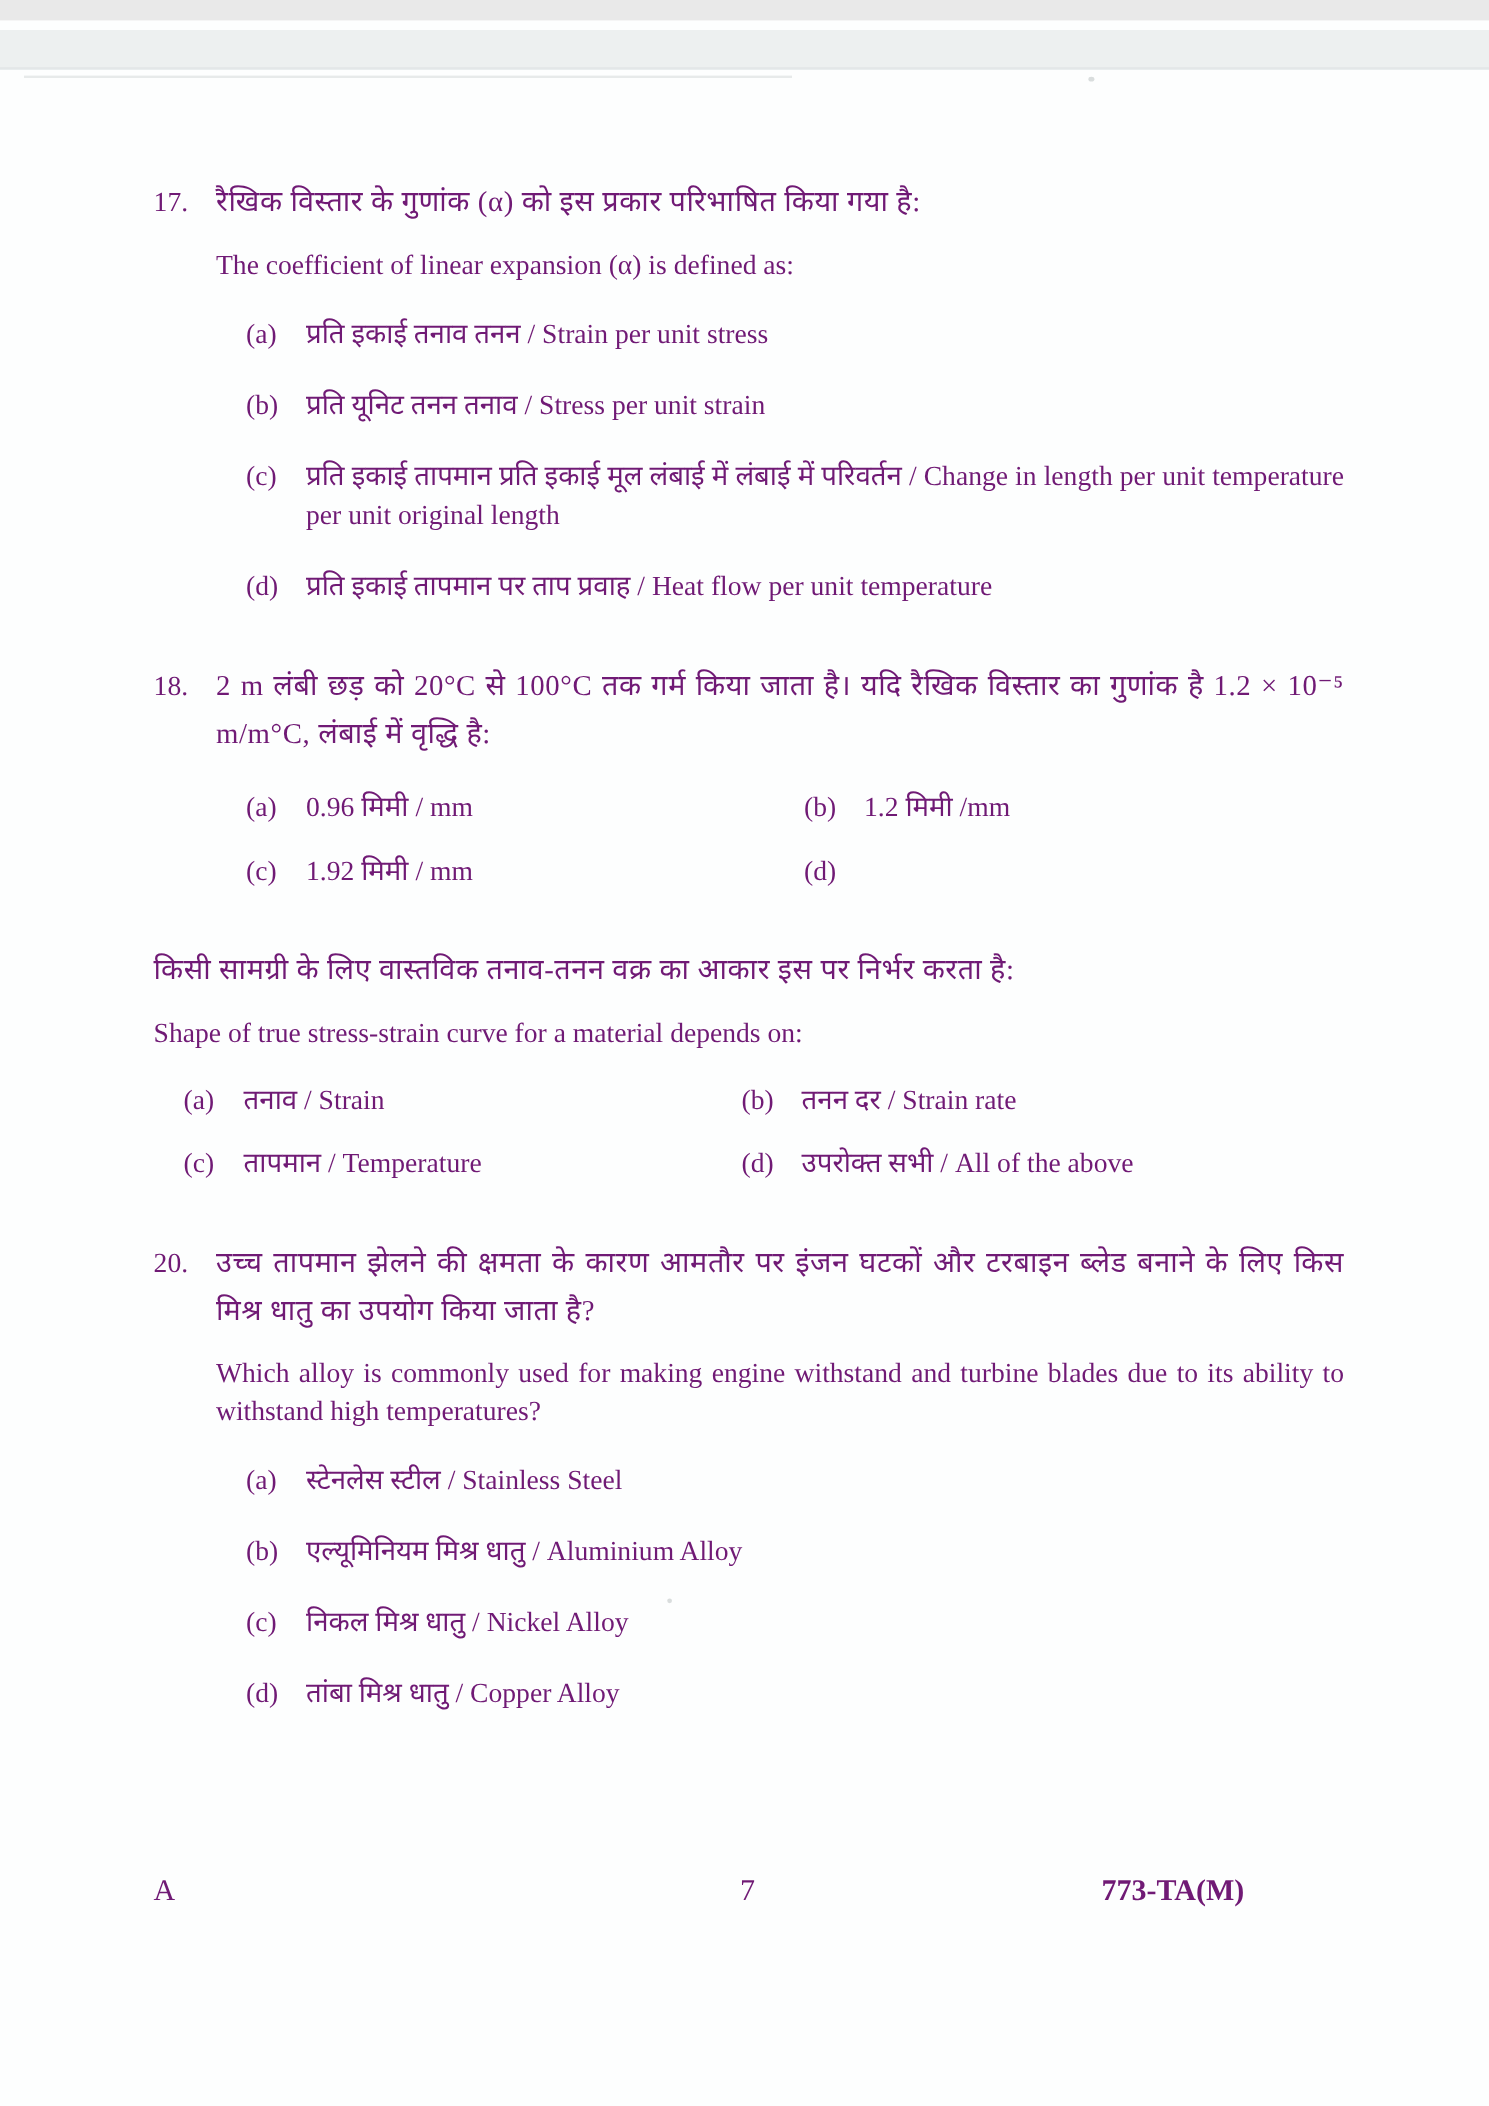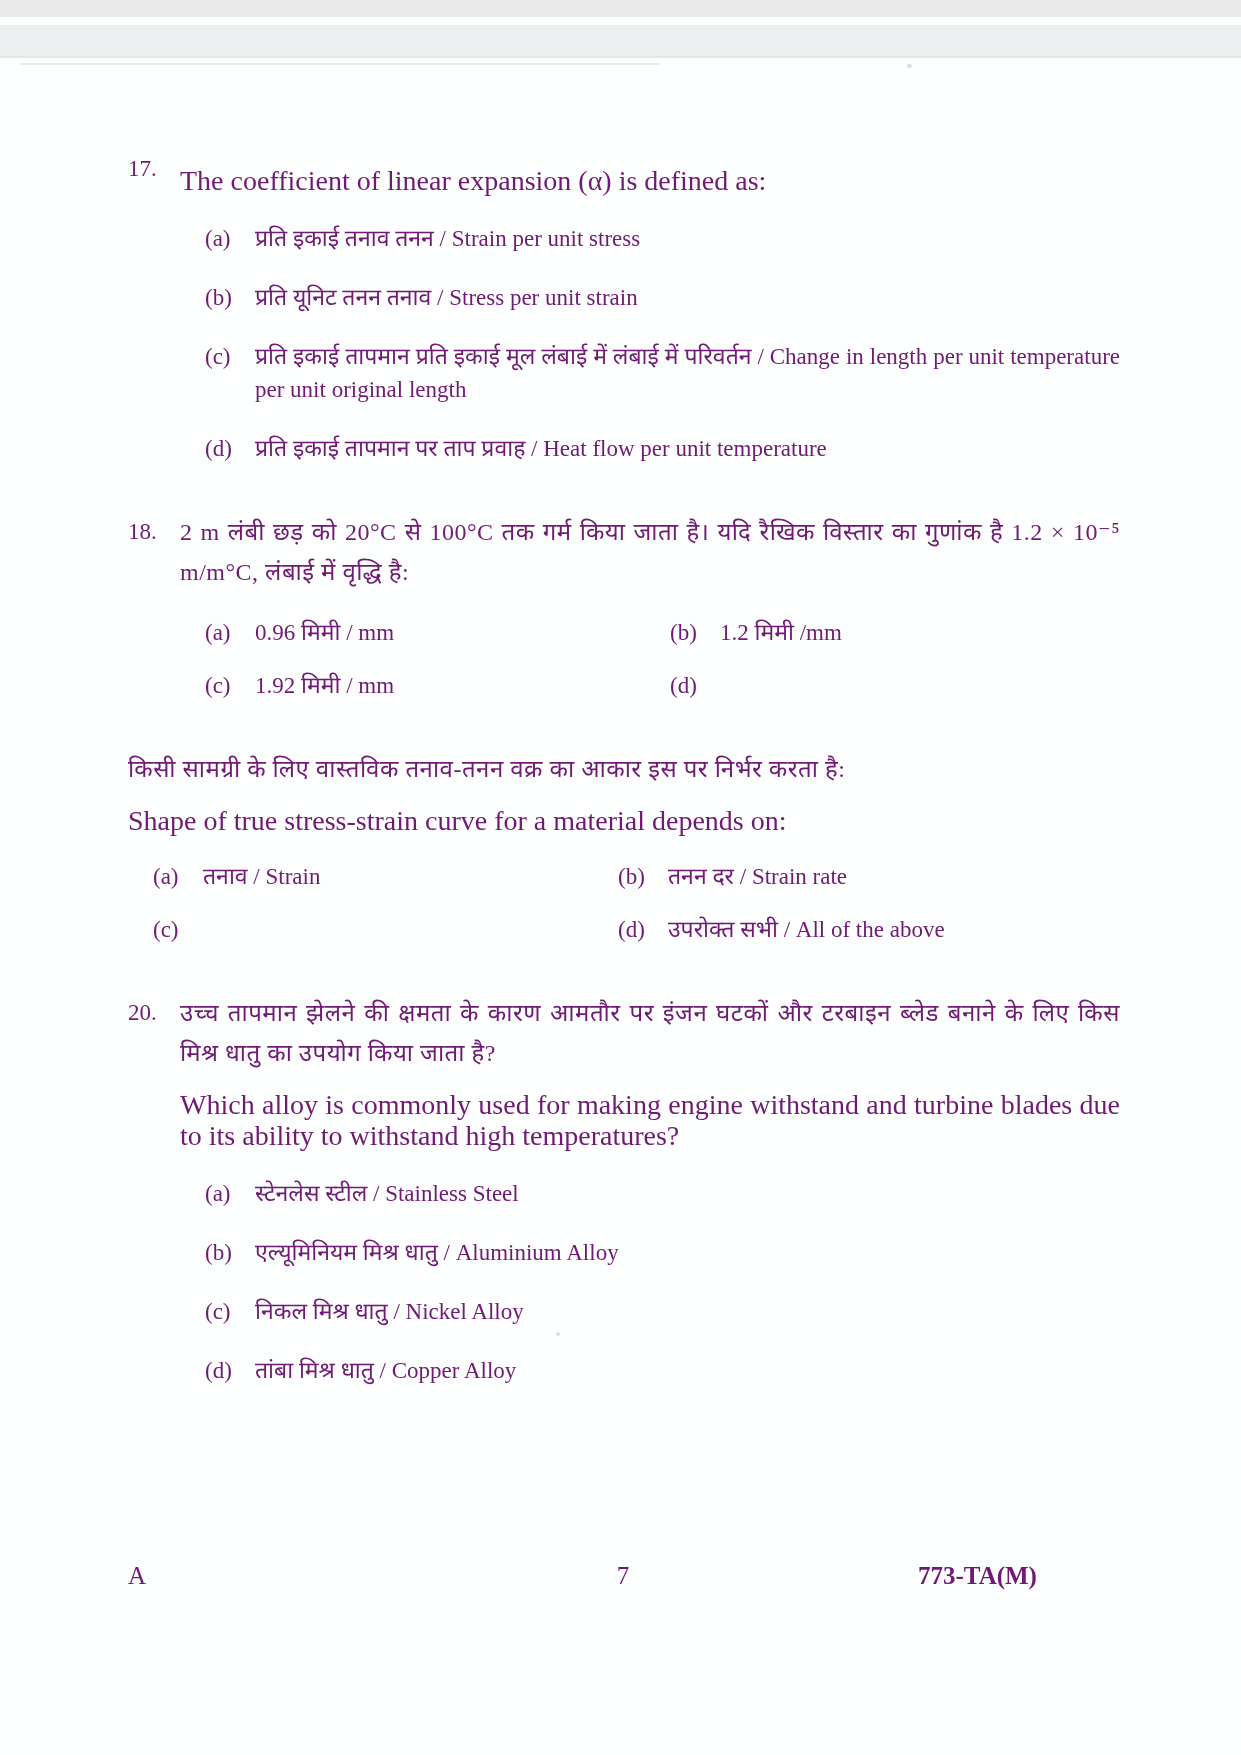--- a/index.html
+++ b/index.html
@@ -43,21 +43,21 @@
     line-height: 40px;
   }
   .q-body { flex: 1; min-width: 0; }
   .hindi-text {
     font-size: 24px;
     line-height: 40px;
     text-align: justify;
     letter-spacing: 0.5px;
   }
   .english-text {
-    font-size: 28px;
+    font-size: 23px;
     line-height: 31px;
     margin-top: 16px;
     text-align: justify;
   }
   .option {
     display: flex;
     font-size: 23px;
     line-height: 33px;
     margin-top: 26px;
   }
@@ -98,20 +98,21 @@
   <div class="scan-band-line"></div>
   <div class="speck speck1"></div>
   <div class="speck speck2"></div>
 
   <div class="content">
 
     <div class="question">
       <div class="q-row">
         <span class="q-num">17.</span>
         <div class="q-body">
+          <div class="hindi-text">रैखिक विस्तार के गुणांक (α) को इस प्रकार परिभाषित किया गया है:</div>
           <div class="english-text">The coefficient of linear expansion (α) is defined as:</div>
           <div class="options-list">
             <div class="option">
               <span class="option-label">(a)</span>
               <span class="option-text">प्रति इकाई तनाव तनन / Strain per unit stress</span>
             </div>
             <div class="option">
               <span class="option-label">(b)</span>
               <span class="option-text">प्रति यूनिट तनन तनाव / Stress per unit strain</span>
             </div>
@@ -163,20 +164,21 @@
             <div class="option">
               <span class="option-label">(a)</span>
               <span class="option-text">तनाव / Strain</span>
             </div>
             <div class="option">
               <span class="option-label">(b)</span>
               <span class="option-text">तनन दर / Strain rate</span>
             </div>
             <div class="option">
               <span class="option-label">(c)</span>
+              <span class="option-text">तापमान / Temperature</span>
             </div>
             <div class="option">
               <span class="option-label">(d)</span>
               <span class="option-text">उपरोक्त सभी / All of the above</span>
             </div>
           </div>
         </div>
       </div>
     </div>
 

